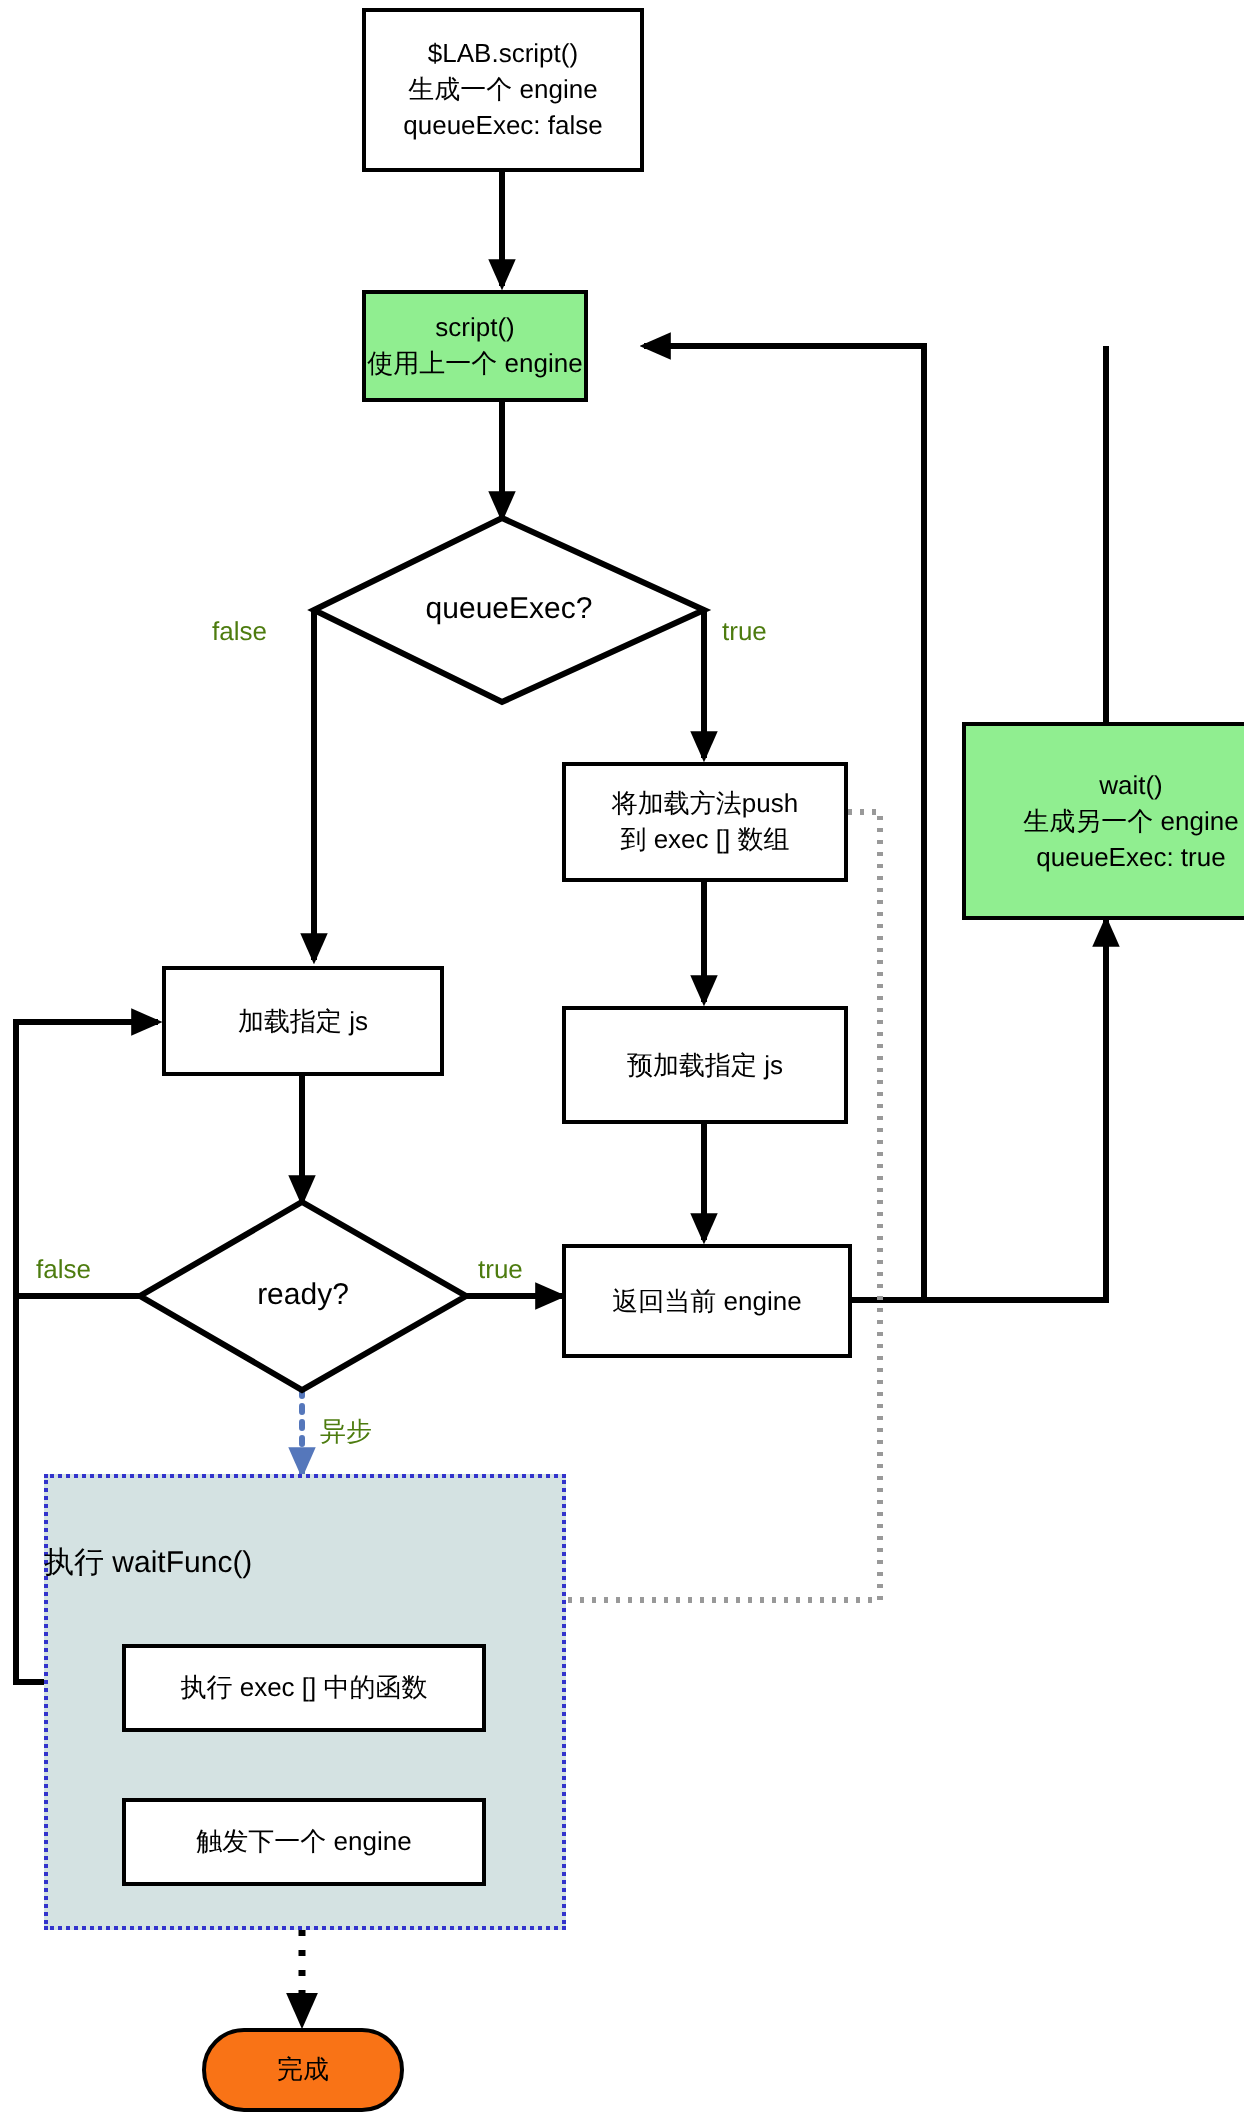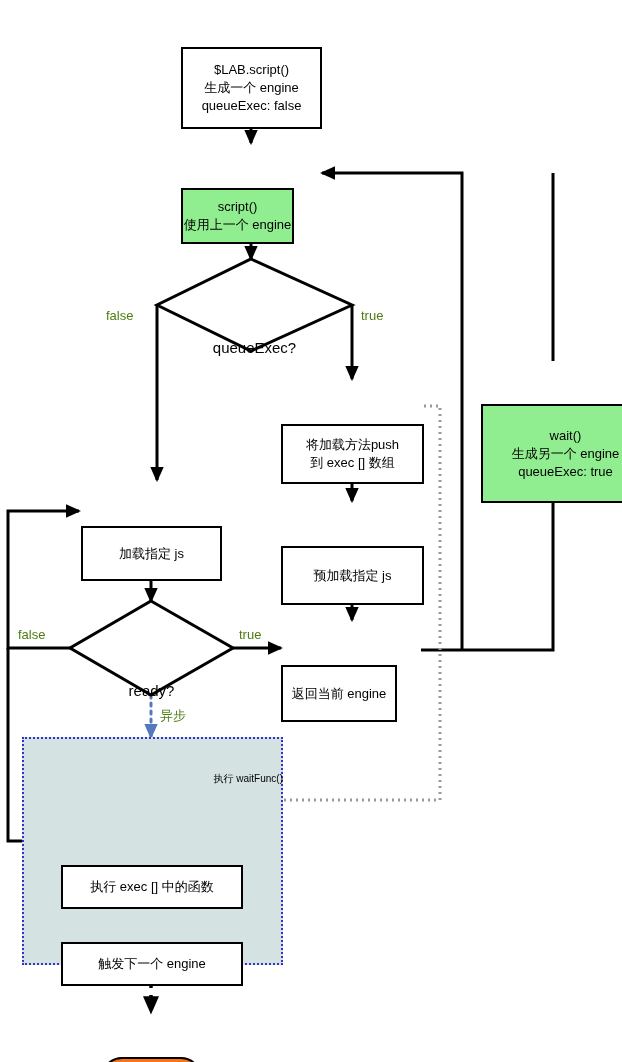--- a/index.html
+++ b/index.html
@@ -20,21 +20,20 @@
     box-sizing:border-box;
     display:flex;
     align-items:center;
     justify-content:center;
     text-align:center;
     color:#000;
     font-size:13px;
     line-height:18px;
     white-space:pre-line;
     z-index:3;
-    margin-top:43px;
   }
   .proc{
     background:#ffffff;
     border:2px solid #000000;
   }
   .green{
     background:#90ee90;
     border:2px solid #000000;
   }
   .decision{
@@ -54,23 +53,23 @@
   .group{
     position:absolute;
     box-sizing:border-box;
     background:#d4e2e2;
     border:2px dotted #3333cc;
     z-index:1;
   }
   .group-label{
     position:absolute;
     z-index:2;
-    font-size:10px;
+    font-size:15px;
     color:#000;
-    text-align:right;
+    text-align:left;
     white-space:nowrap;
   }
   .edge-label{
     position:absolute;
     z-index:4;
     font-size:13px;
     color:#4d7c0f;
     background:transparent;
     white-space:nowrap;
   }
@@ -166,21 +165,21 @@
 queueExec: true</div>
 
   <div class="node proc" style="left:81px;top:483px;width:141px;height:55px;">加载指定 js</div>
 
   <div class="node proc" style="left:281px;top:503px;width:143px;height:59px;">预加载指定 js</div>
 
   <div class="node decision" style="left:70px;top:601px;width:163px;height:94px;">
     <span class="dlabel">ready?</span>
   </div>
 
-  <div class="node proc" style="left:281px;top:622px;width:116px;height:57px;">返回当前 engine</div>
+  <div class="node proc" style="left:281px;top:622px;width:145px;height:57px;">返回当前 engine</div>
 
   <div class="node proc" style="left:61px;top:822px;width:182px;height:44px;">执行 exec [] 中的函数</div>
 
   <div class="node proc" style="left:61px;top:899px;width:182px;height:44px;">触发下一个 engine</div>
 
   <div class="node terminal" style="left:101px;top:1014px;width:101px;height:42px;">完成</div>
 
   <div class="edge-label" style="left:106px;top:308px;">false</div>
   <div class="edge-label" style="left:361px;top:308px;">true</div>
   <div class="edge-label" style="left:18px;top:627px;">false</div>

